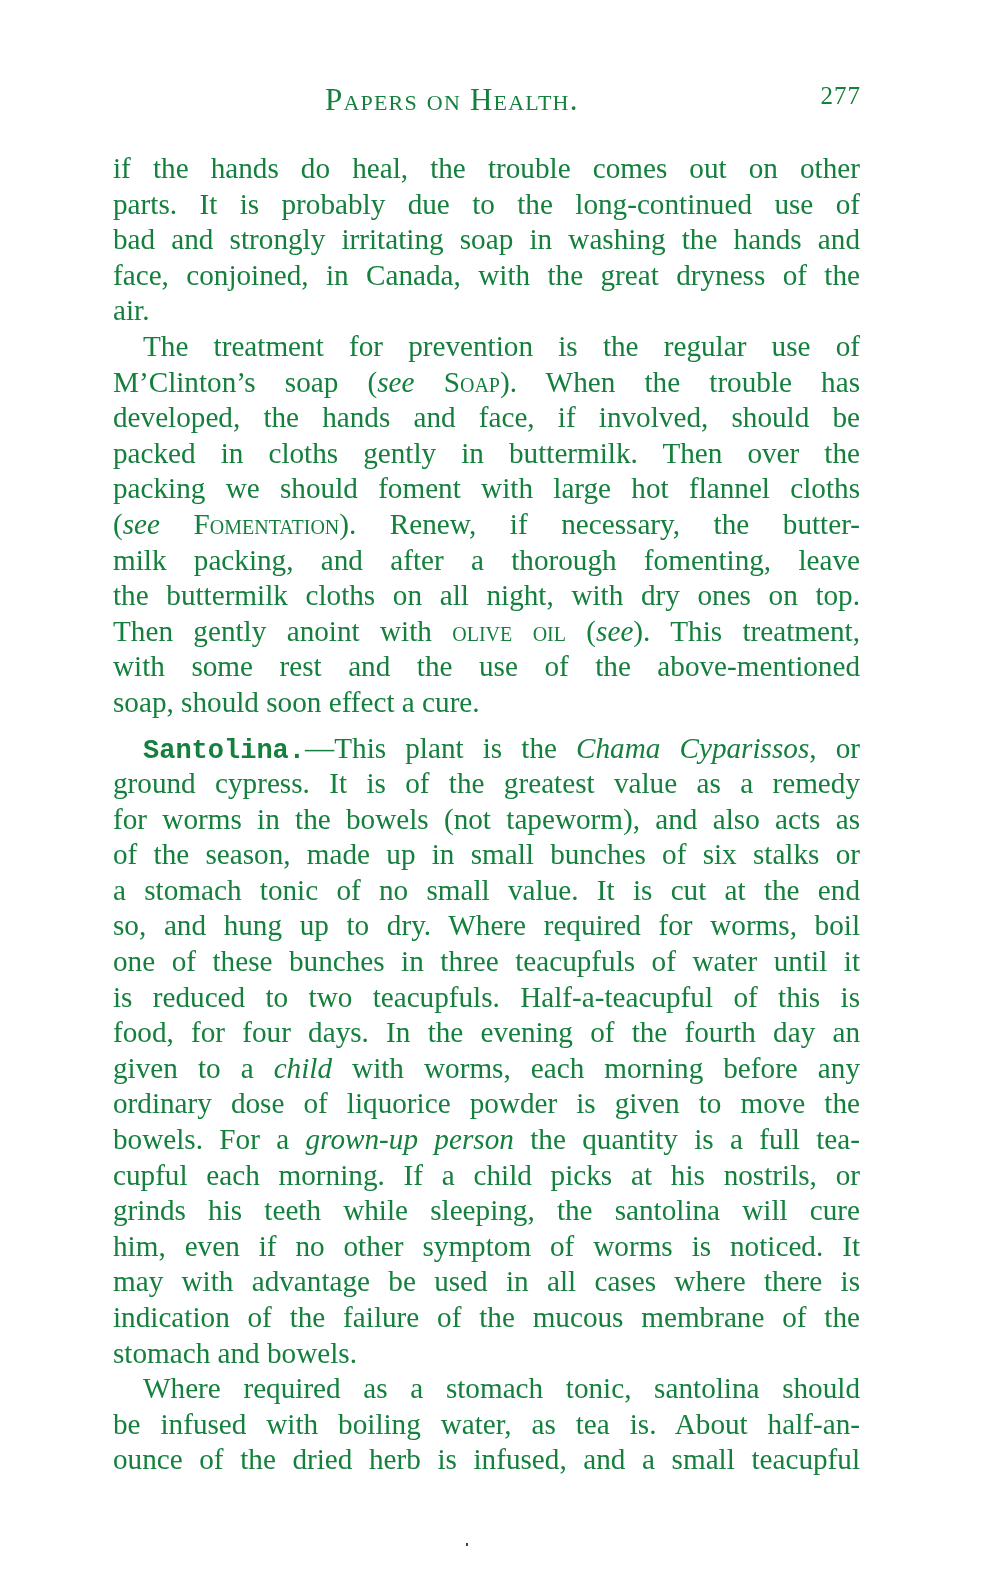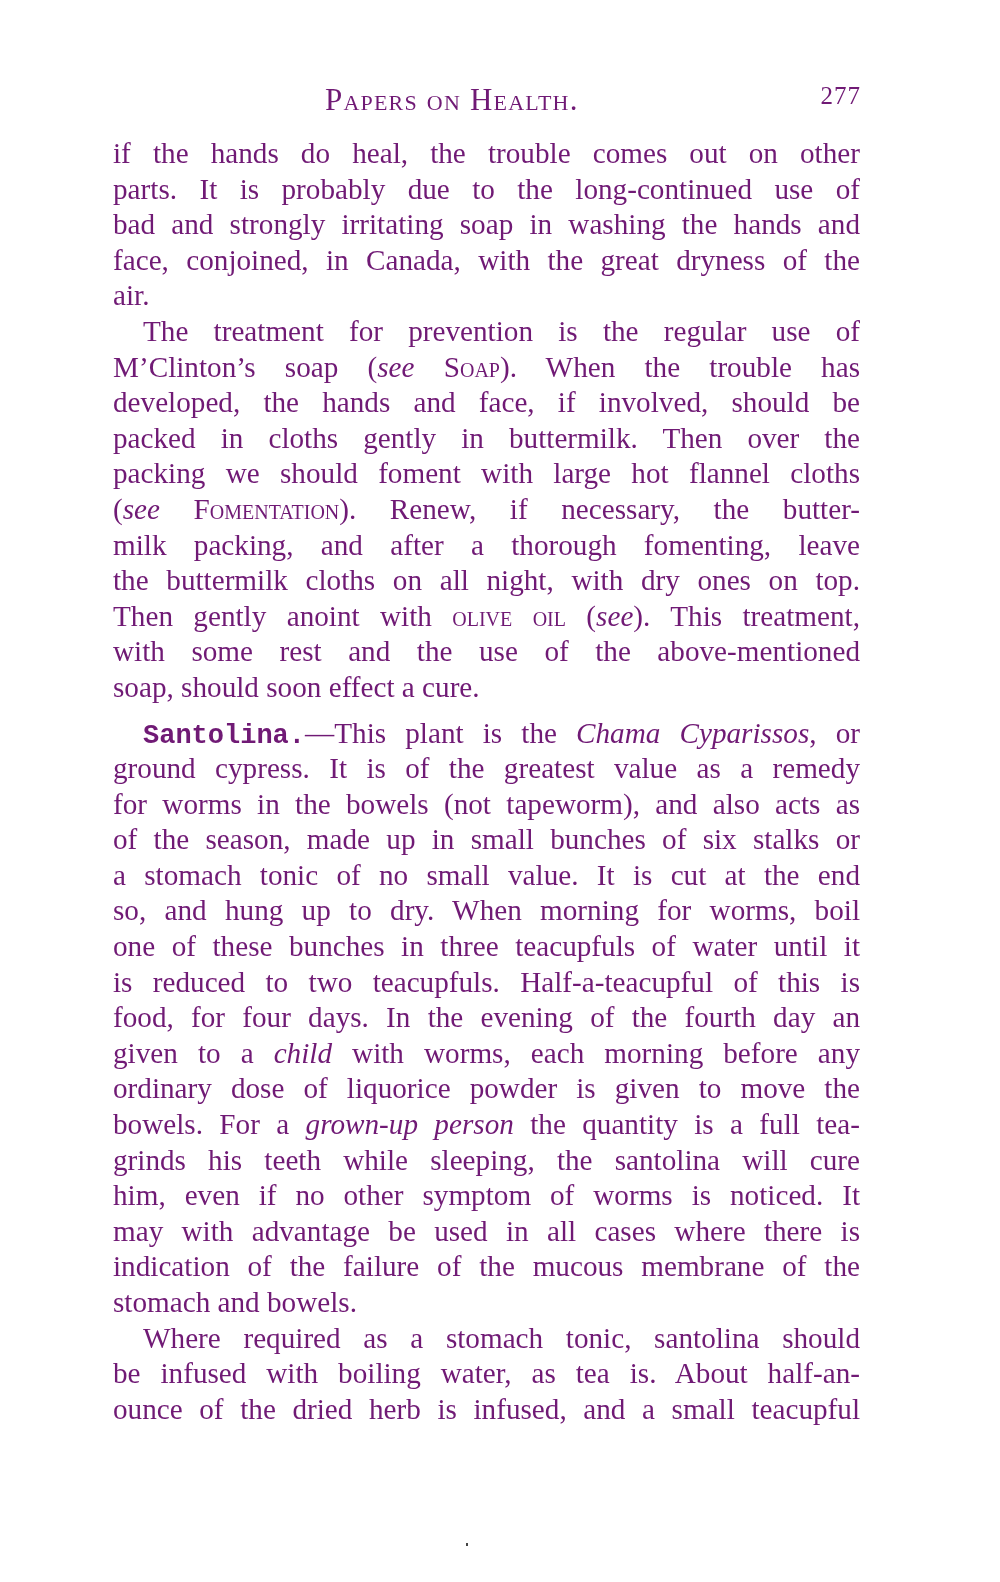--- a/index.html
+++ b/index.html
@@ -1,33 +1,33 @@
 <!DOCTYPE html>
 <html><head>
 <meta charset="utf-8">
 <style>
   html, body { margin: 0; padding: 0; background: #ffffff; }
   body { width: 1000px; height: 1582px; position: relative; overflow: hidden; }
   .page {
     position: absolute; left: 0; top: 0; width: 1000px; height: 1582px;
-    background: #ffffff; color: #701a75;
+    background: #ffffff; color: #15803d;
     font-family: "Liberation Serif", "DejaVu Serif", serif;
   }
   .running-head {
     position: absolute; top: 82px; left: 313px; width: 540px; height: 50px;
   }
   .running-title {
     position: absolute; left: 12px; top: 0;
     font-size: 31px; font-variant: small-caps; letter-spacing: 1.2px;
   }
   .page-number {
     position: absolute; right: -8px; top: 0; font-size: 25px; letter-spacing: 1px;
   }
   .body {
-    position: absolute; left: 113px; top: 136px; width: 747px;
+    position: absolute; left: 113px; top: 151px; width: 747px;
     font-size: 29.2px; line-height: 35.6px;
   }
   .line {
     display: block; text-align: justify; text-align-last: justify;
     white-space: nowrap; height: 35.6px;
   }
   .line.last { text-align-last: left; }
   .indent { padding-left: 30px; }
   .sc { font-variant: small-caps; }
   .it { font-style: italic; }
@@ -73,27 +73,28 @@
     </div>
 
     <div class="para-gap"></div>
 
     <div>
       <span class="line indent"><span class="head-word">Santolina.</span><span>—This plant is the </span><span class="it">Chama Cyparissos</span><span>, or</span></span>
       <span class="line">ground cypress. It is of the greatest value as a remedy</span>
       <span class="line">for worms in the bowels (not tapeworm), and also acts as</span>
       <span class="line">of the season, made up in small bunches of six stalks or</span>
       <span class="line">a stomach tonic of no small value. It is cut at the end</span>
-      <span class="line">so, and hung up to dry. When morning for worms, boil</span>
+      <span class="line">so, and hung up to dry. Where required for worms, boil</span>
       <span class="line">one of these bunches in three teacupfuls of water until it</span>
       <span class="line">is reduced to two teacupfuls. Half-a-teacupful of this is</span>
       <span class="line">food, for four days. In the evening of the fourth day an</span>
       <span class="line"><span>given to a </span><span class="it">child</span><span> with worms, each morning before any</span></span>
       <span class="line">ordinary dose of liquorice powder is given to move the</span>
       <span class="line"><span>bowels. For a </span><span class="it">grown-up person</span><span> the quantity is a full tea-</span></span>
+      <span class="line">cupful each morning. If a child picks at his nostrils, or</span>
       <span class="line">grinds his teeth while sleeping, the santolina will cure</span>
       <span class="line">him, even if no other symptom of worms is noticed. It</span>
       <span class="line">may with advantage be used in all cases where there is</span>
       <span class="line">indication of the failure of the mucous membrane of the</span>
       <span class="line last">stomach and bowels.</span>
     </div>
 
     <div>
       <span class="line indent">Where required as a stomach tonic, santolina should</span>
       <span class="line">be infused with boiling water, as tea is. About half-an-</span>

